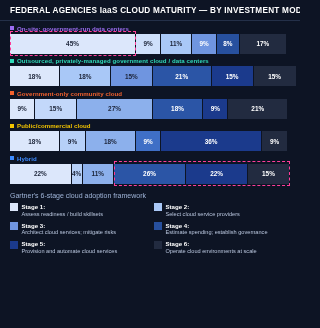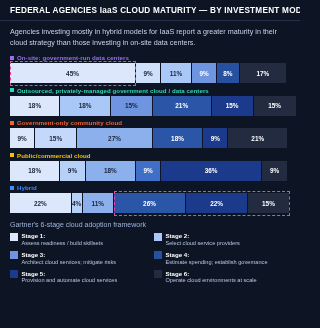--- a/index.html
+++ b/index.html
@@ -143,23 +143,20 @@
 <body>
 
 <div id="root">
 
   <div class="header">
     <div class="title">
       <span>FEDERAL AGENCIES IaaS CLOUD MATURITY — BY INVESTMENT MODEL</span>
     </div>
   </div>
 
-  <div class="subtitle-wrap">
-    <div class="subtitle">Agencies investing mostly in hybrid models for IaaS report a greater maturity in their cloud strategy than those investing in on-site data centers.</div>
-  </div>
 
   <div class="chart" id="chart">
       <div class="grouprow">
         <div class="grouplabel">
           <span class="swatch" style="background: rgb(155, 108, 240);"></span>
           <span class="grouplabel-text" style="color: rgb(155, 108, 240);">On-site: government-run data centers</span>
         </div>
         <div class="bar">
           <div class="seg dark-text" style="background: rgb(220, 231, 251); flex: 0 0 45%;">
             <span>45%</span>

